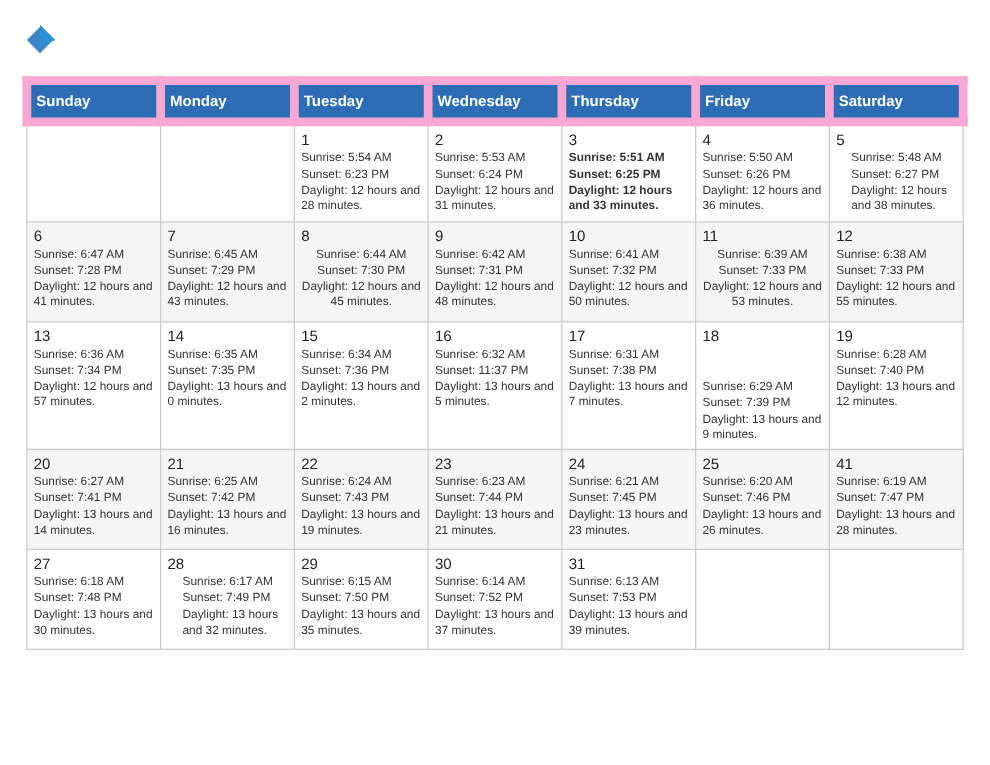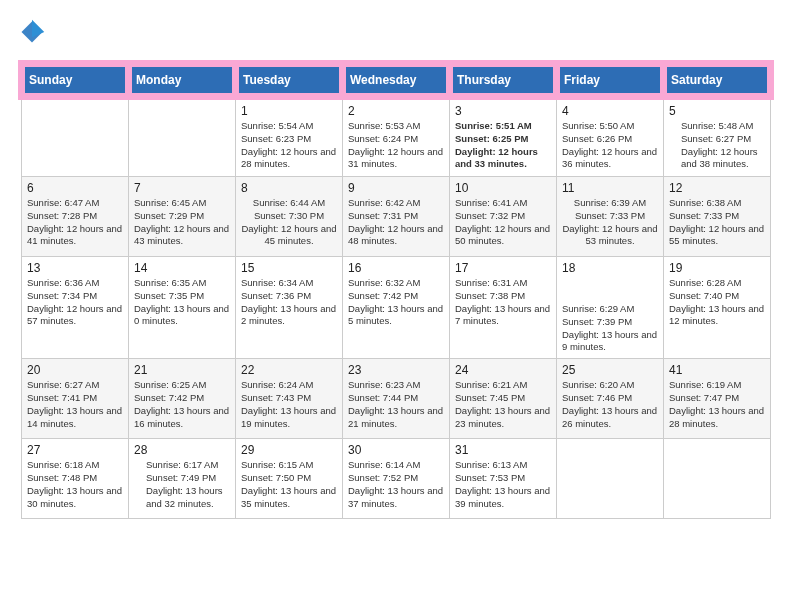--- a/index.html
+++ b/index.html
@@ -234,21 +234,21 @@
           </td>
           <td>
             <span class="day-number">15</span>
             <div class="day-info" style="white-space: pre-line;">Sunrise: 6:34 AM
 Sunset: 7:36 PM
 Daylight: 13 hours and 2 minutes.</div>
           </td>
           <td>
             <span class="day-number">16</span>
             <div class="day-info" style="white-space: pre-line;">Sunrise: 6:32 AM
-Sunset: 7:42 PM
+Sunset: 11:37 PM
 Daylight: 13 hours and 5 minutes.</div>
           </td>
           <td>
             <span class="day-number">17</span>
             <div class="day-info" style="white-space: pre-line;">Sunrise: 6:31 AM
 Sunset: 7:38 PM
 Daylight: 13 hours and 7 minutes.</div>
           </td>
           <td>
             <span class="day-number">18</span>

